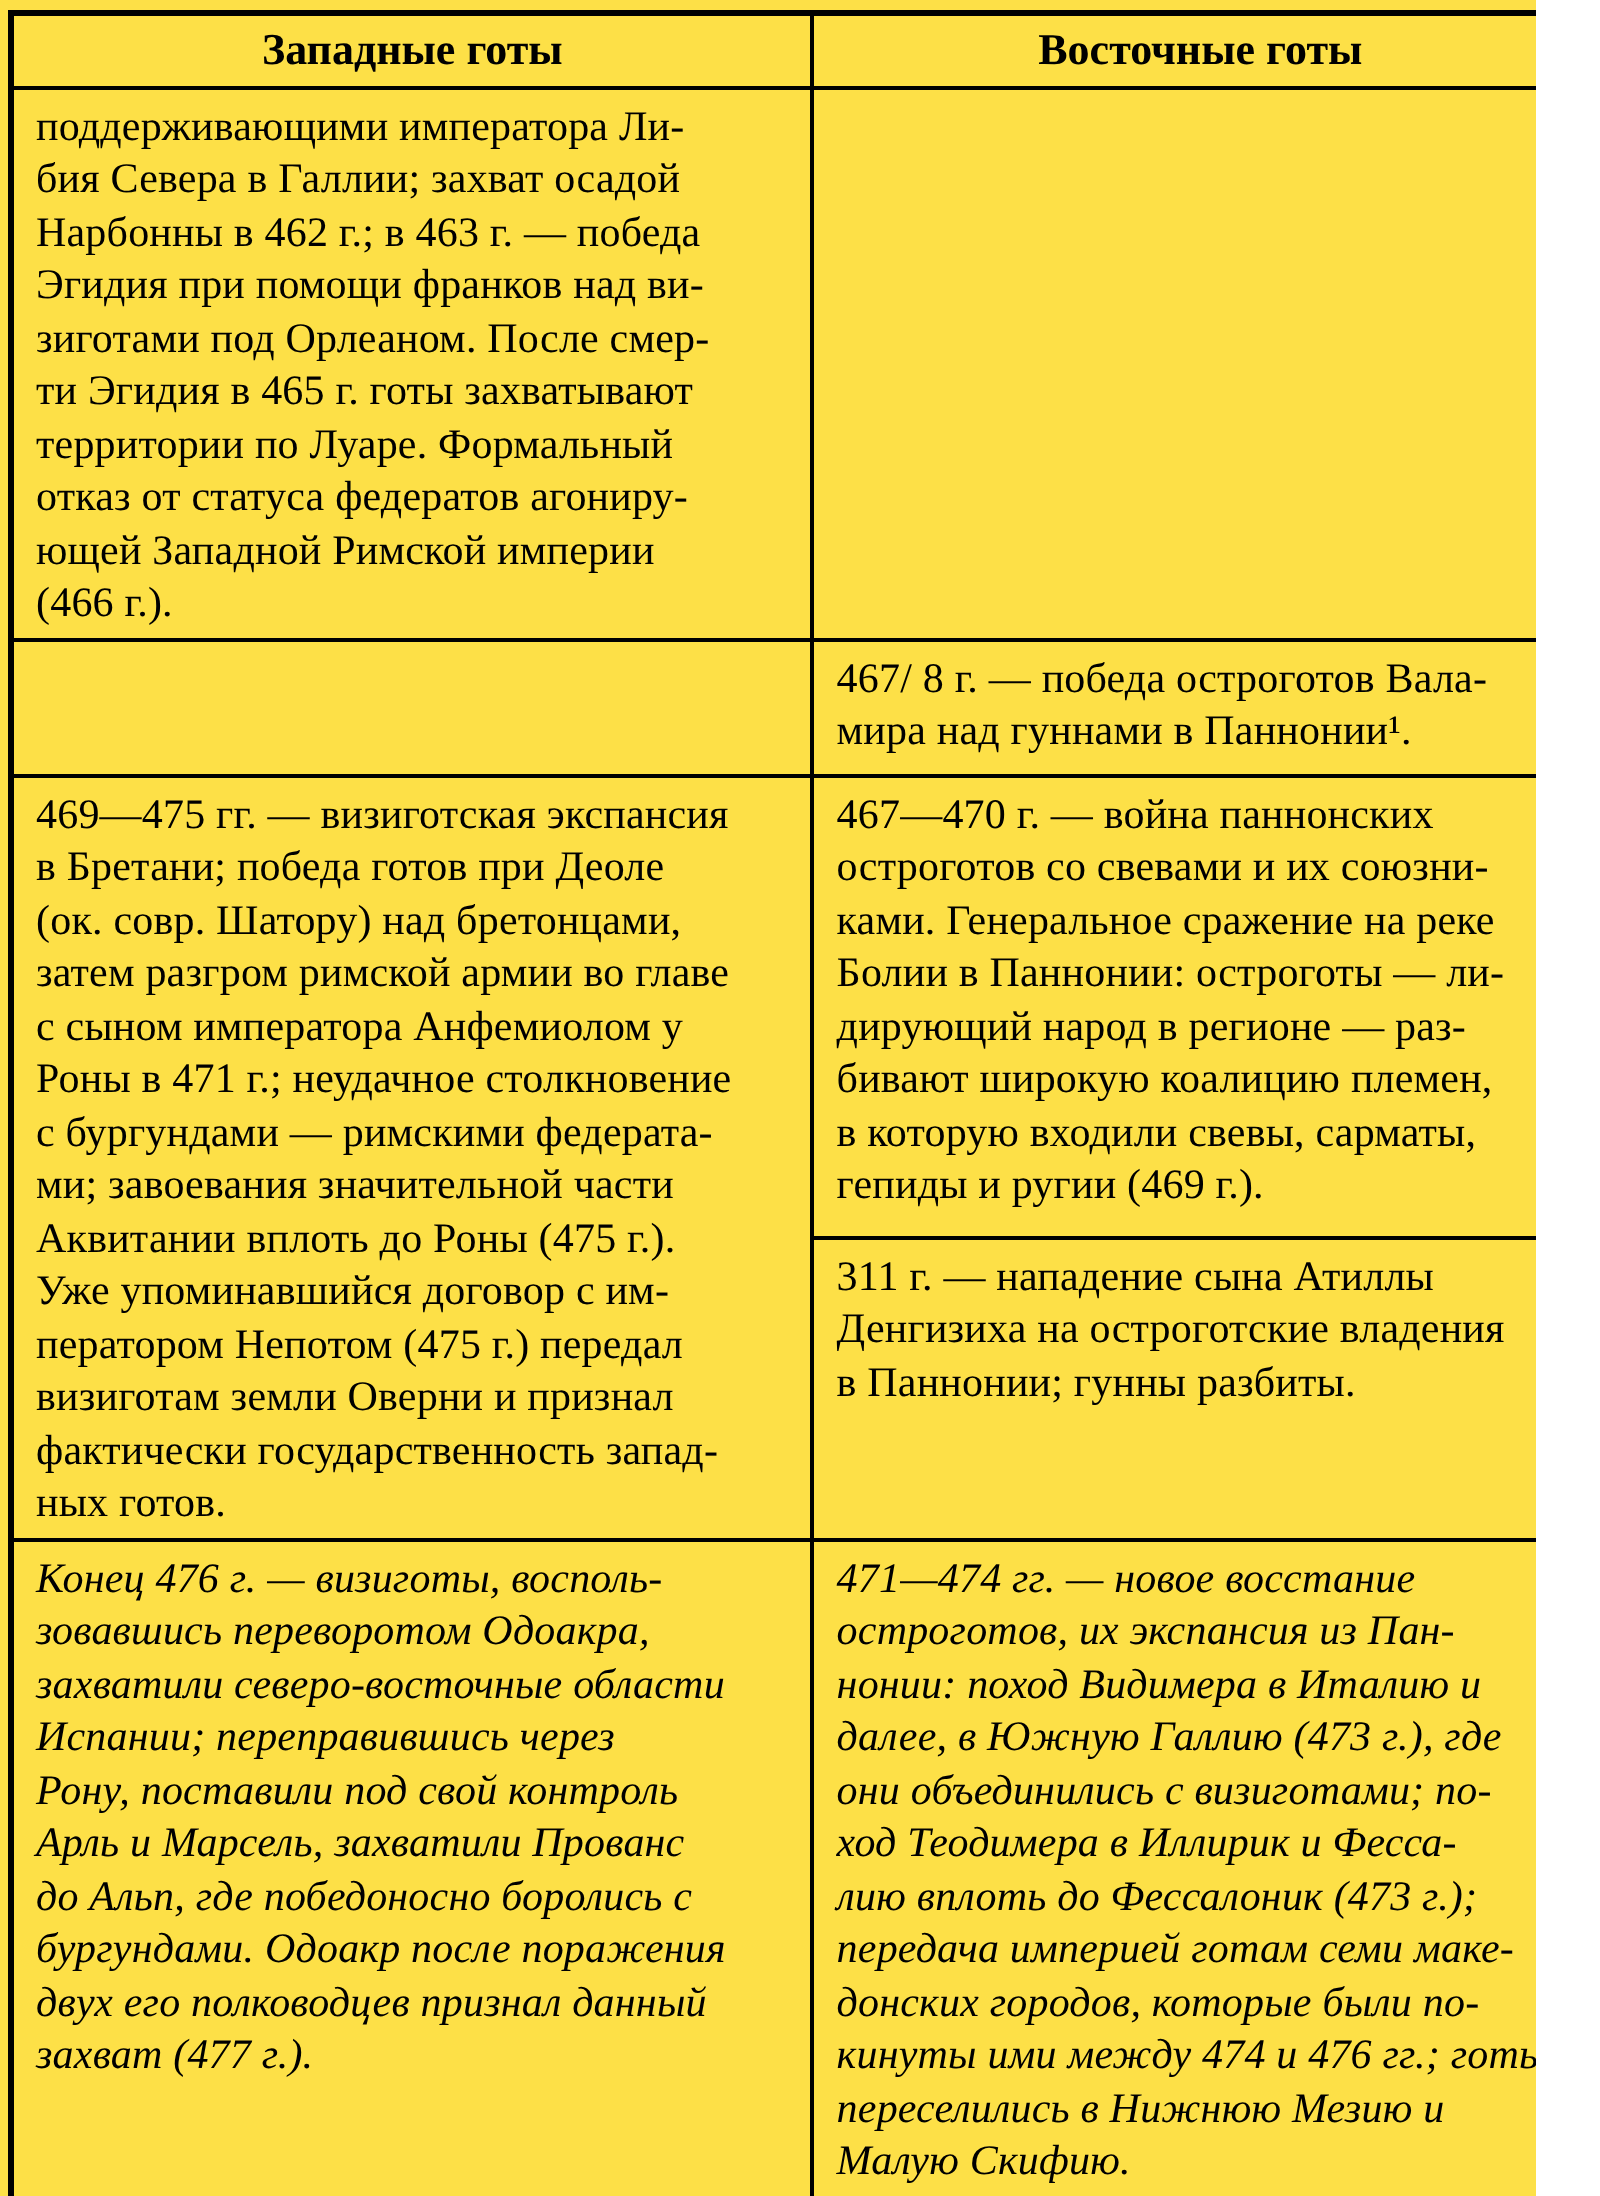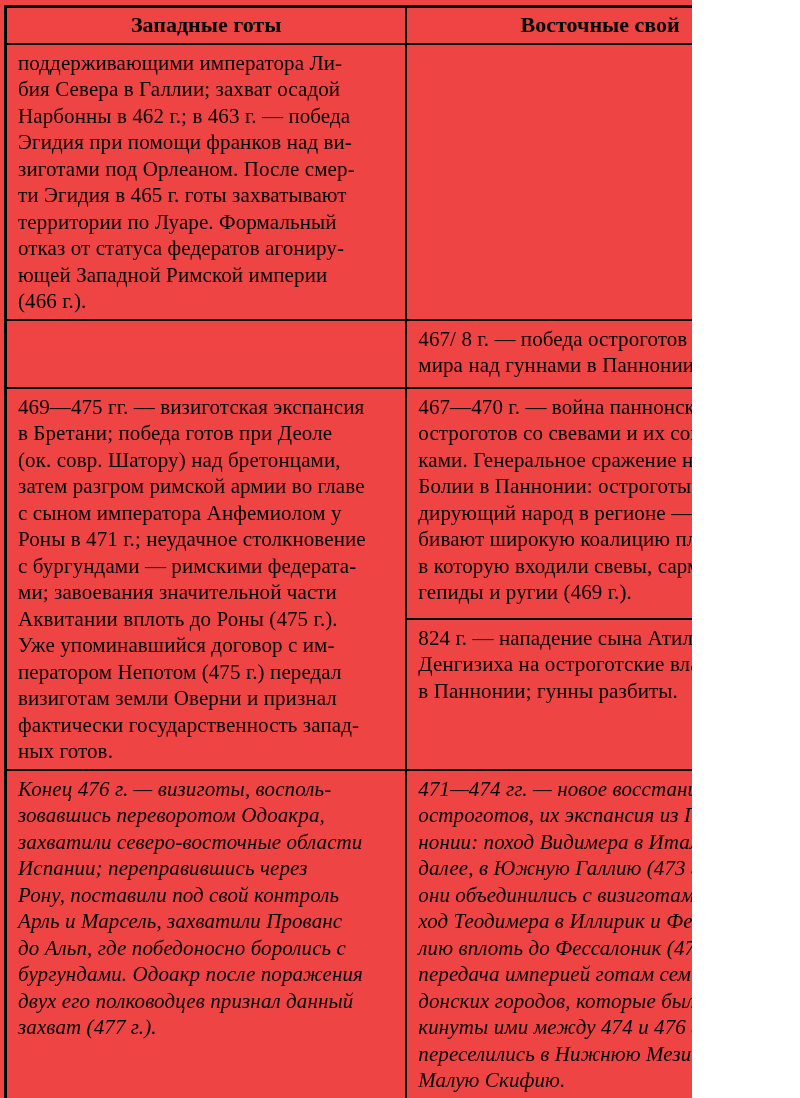--- a/index.html
+++ b/index.html
@@ -2,23 +2,23 @@
 <html><head>
 <meta charset="utf-8">
 <style>
   html, body {
     margin: 0;
     padding: 0;
     background: #ffffff;
   }
   .page {
     position: relative;
-    width: 692px;
+    width: 768px;
     height: 1098px;
-    background: #ef4444;
+    background: #fde047;
     color: #000000;
     font-family: "Liberation Serif", "DejaVu Serif", serif;
     overflow: hidden;
   }
   table.goths {
     position: absolute;
     left: 4px;
     top: 5px;
     width: 792px;
     border-collapse: collapse;
@@ -56,21 +56,21 @@
 
 <div class="page">
   <table class="goths">
     <colgroup>
       <col style="width:50.8%">
       <col style="width:49.2%">
     </colgroup>
     <tbody>
       <tr class="h-header">
         <th>Западные готы</th>
-        <th>Восточные свой</th>
+        <th>Восточные готы</th>
       </tr>
 
       <tr class="h-a">
         <td>поддерживающими императора Ли-
 бия Севера в Галлии; захват осадой
 Нарбонны в 462 г.; в 463 г. — победа
 Эгидия при помощи франков над ви-
 зиготами под Орлеаном. После смер-
 ти Эгидия в 465 г. готы захватывают
 территории по Луаре. Формальный
@@ -105,21 +105,21 @@
 остроготов со свевами и их союзни-
 ками. Генеральное сражение на реке
 Болии в Паннонии: остроготы — ли-
 дирующий народ в регионе — раз-
 бивают широкую коалицию племен,
 в которую входили свевы, сарматы,
 гепиды и ругии (469 г.).</td>
       </tr>
 
       <tr class="h-c2">
-        <td>824 г. — нападение сына Атиллы
+        <td>311 г. — нападение сына Атиллы
 Денгизиха на остроготские владения
 в Паннонии; гунны разбиты.</td>
       </tr>
 
       <tr class="h-d">
         <td>Конец 476 г. — визиготы, восполь-
 зовавшись переворотом Одоакра,
 захватили северо-восточные области
 Испании; переправившись через
 Рону, поставили под свой контроль

